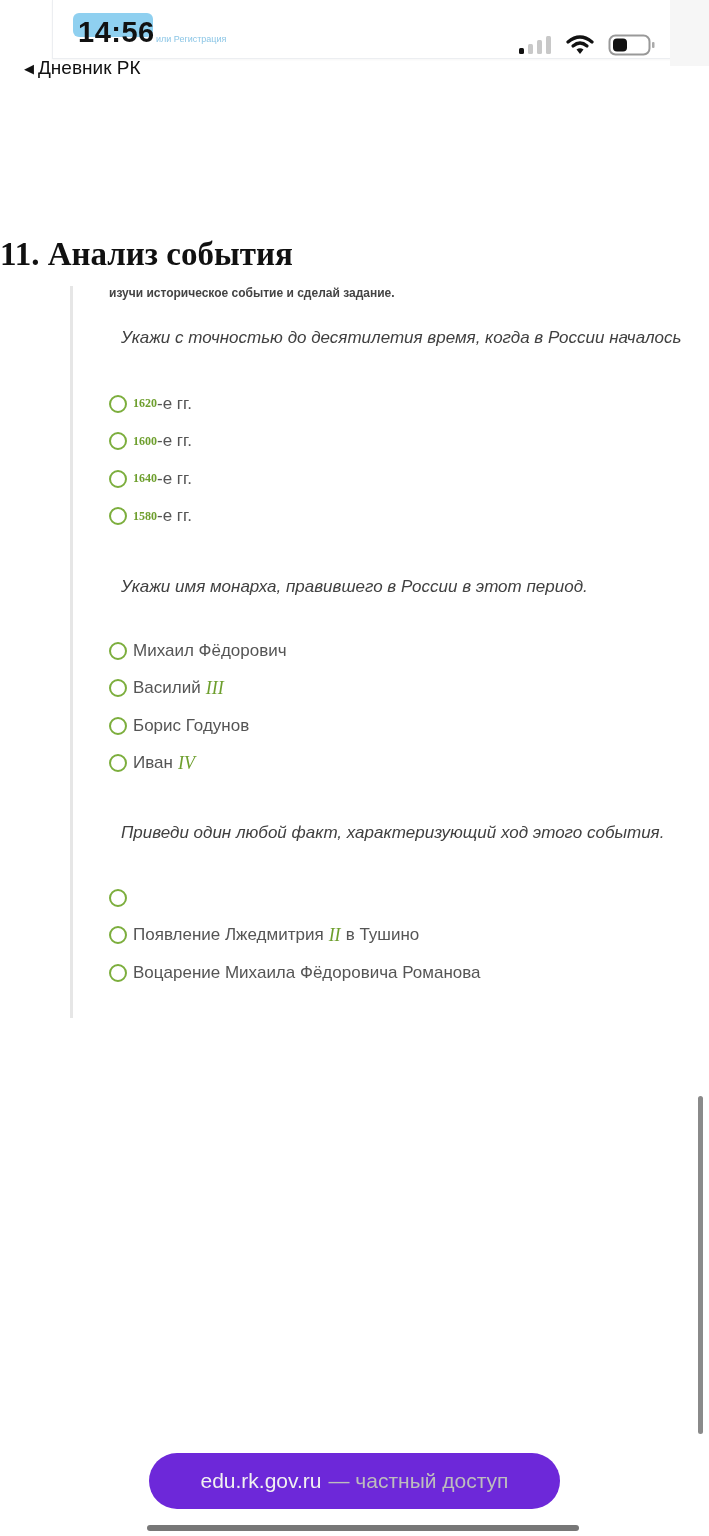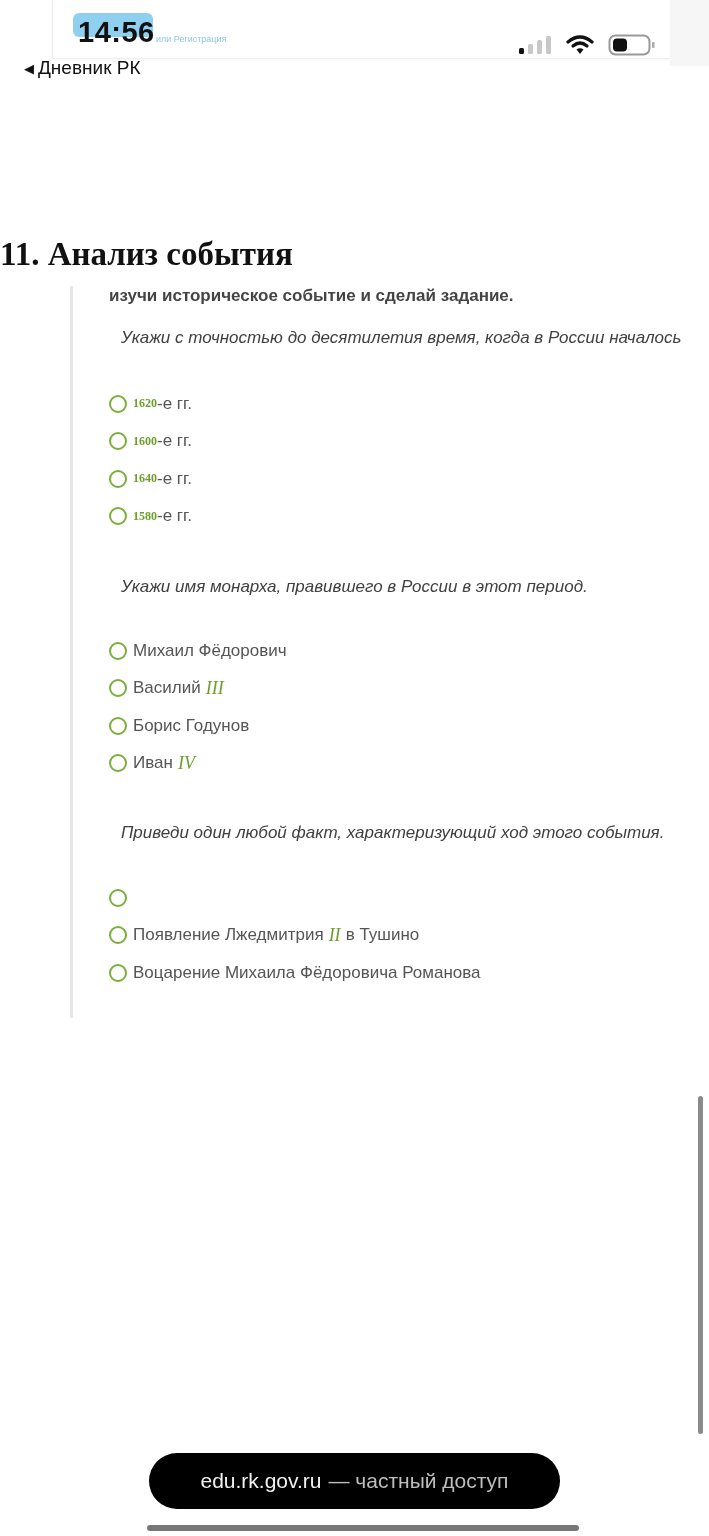--- a/index.html
+++ b/index.html
@@ -7,30 +7,30 @@
   .topframe { position:absolute; left:52px; top:0; width:618px; height:58px; background:#fff; border:1px solid #eceef1; border-top:none; box-shadow:0 1px 2px rgba(0,0,0,0.04); }
   .topframe-right { position:absolute; left:670px; top:0; width:39px; height:66px; background:#f6f6f6; }
   .login-pill { position:absolute; left:73px; top:13px; width:80px; height:24px; background:#8fd0f0; border-radius:6px; }
   .reg-text { position:absolute; left:156px; top:34px; font-size:9px; color:#8cc6e6; }
   .time { position:absolute; left:78px; top:16px; font-size:29px; font-weight:bold; color:#111; letter-spacing:0.5px; font-family:"Liberation Sans", sans-serif; }
   .status-icons { position:absolute; left:518px; top:34px; display:flex; align-items:center; gap:14px; }
   .back-link { position:absolute; left:24px; top:57px; font-size:19px; color:#111; display:flex; align-items:center; gap:4px; }
   .back-arrow { font-size:13px; }
   .page-title { position:absolute; left:0; width:709px; top:236px; font-family:"Liberation Serif", serif; font-weight:bold; font-size:33px; color:#111; }
   .content { position:absolute; left:70px; top:286px; width:639px; height:732px; border-left:3px solid #e6e6e6; }
-  .intro { position:absolute; left:36px; top:0px; font-size:17px; color:#444; font-weight:bold; white-space:nowrap; }
+  .intro { position:absolute; left:36px; top:0px; font-size:12px; color:#444; font-weight:bold; white-space:nowrap; }
   .question { position:absolute; left:48px; font-size:17px; color:#404040; white-space:nowrap;font-style:italic; }
   .options { position:absolute; left:36px; }
   .option { display:flex; align-items:center; height:37.5px; font-size:17px; color:#555; white-space:nowrap; cursor:pointer; }
   .radio { width:18px; height:18px; border:2.5px solid #7cae3d; border-radius:50%; box-sizing:border-box; margin-right:6px; flex-shrink:0; }
   .num { font-family:"Liberation Serif", serif; color:#6e9f2e; font-size:12px; font-weight:bold; }
   .roman { font-family:"Liberation Serif", serif; font-style:italic; color:#6e9f2e; font-size:18px; margin-left:5px; }
   .after { margin-left:5px; }
   .scrollbar { position:absolute; left:698px; top:1096px; width:5px; height:338px; background:#8a8a8a; border-radius:3px; }
-  .url-pill { position:absolute; left:149px; top:1453px; width:411px; height:56px; border-radius:28px; background:#000000; display:flex; align-items:center; justify-content:center; font-size:21px; }
+  .url-pill { position:absolute; left:149px; top:1453px; width:411px; height:56px; border-radius:28px; background:#6d28d9; display:flex; align-items:center; justify-content:center; font-size:21px; }
   .url-host { color:#f1f1f1; }
   .url-sep { color:#bdbdbd; margin-left:7px; }
   .home-indicator { position:absolute; left:147px; top:1525px; width:432px; height:6px; border-radius:3px; background:#777; }
 </style>
 </head>
 <body>
 
 <div class="topframe"></div>
 <div class="topframe-right"></div>
 <div class="login-pill"></div>

